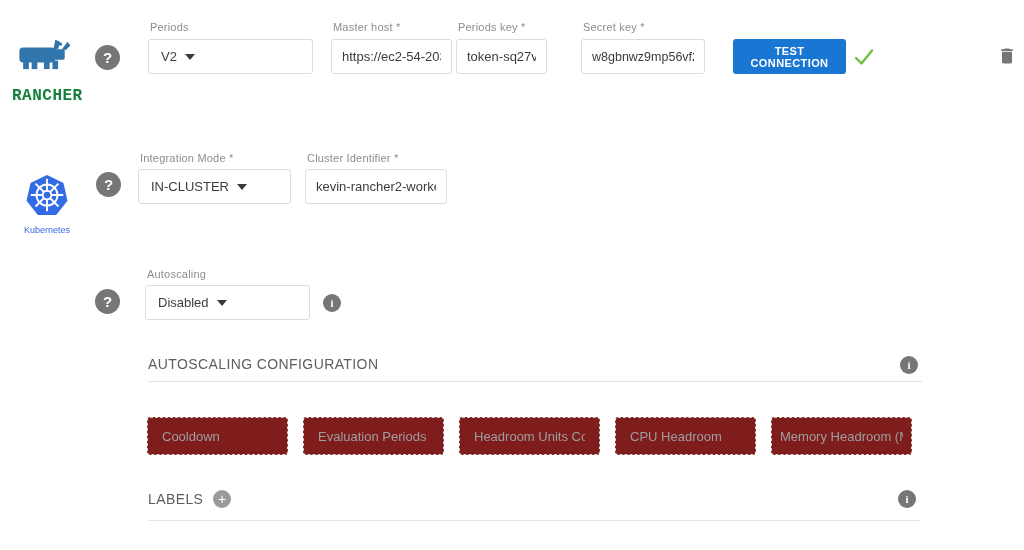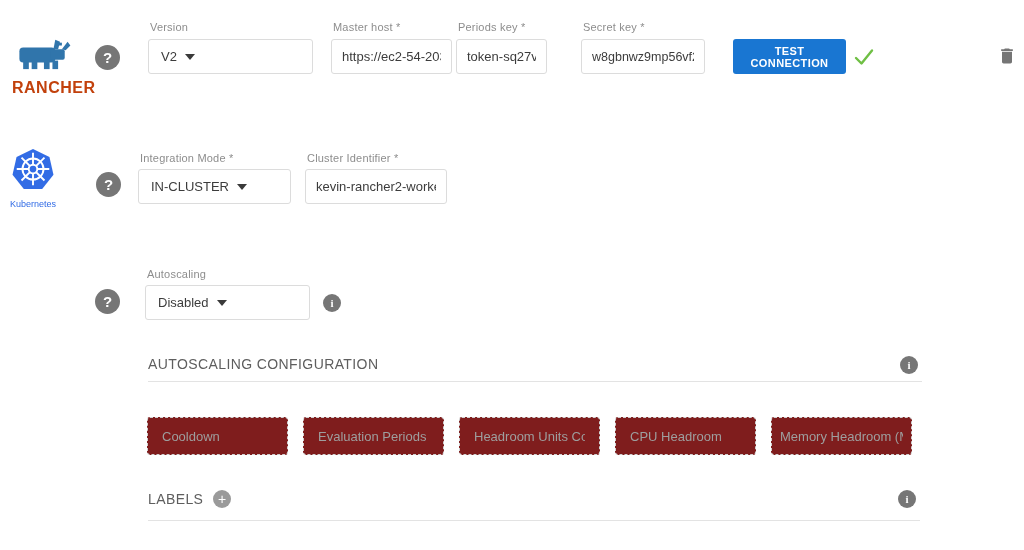--- a/index.html
+++ b/index.html
@@ -136,25 +136,26 @@
     font-family: "Liberation Sans", "DejaVu Sans", sans-serif;
     outline: none;
   }
   input.dashed::placeholder { color: #9e9e9e; opacity: 1; }
 
   
   .rancher-logo { position: absolute; left: 12px; top: 37px; width: 80px; text-align: left; cursor: default; }
   .rancher-word {
     font-size: 16px;
     font-weight: bold;
-    color: #c2410c;
+    color: #15803d;
     letter-spacing: 0.5px;
-    margin-top: 4px;
-  }
-  .k8s-logo { position: absolute; left: 10px; top: 148px; width: 60px; text-align: left; cursor: default; }
+    margin-top: 12px;
+    font-family: Liberation Mono, monospace;
+  }
+  .k8s-logo { position: absolute; left: 10px; top: 174px; width: 60px; text-align: right; cursor: default; }
   .k8s-word { font-size: 9px; color: #326ce5; margin-top: 3px; }
 </style>
 </head>
 <body>
 
 <div class="rancher-logo">
   <svg width="62" height="34" viewBox="0 0 64 36">
     <g fill="#3075ab">
       <rect x="7" y="11" width="38" height="16" rx="4"></rect>
       <rect x="40" y="13" width="15" height="11" rx="2"></rect>
@@ -167,21 +168,21 @@
       <rect x="45" y="6" width="7" height="3"></rect>
     </g>
   </svg>
   <div class="rancher-word">RANCHER</div>
 </div>
 
 <div class="help-circle" style="left:95px; top:45px;">
   <span>?</span>
 </div>
 
-<div class="field-label" style="left:150px; top:21px;">Version</div>
+<div class="field-label" style="left:150px; top:21px;">Periods</div>
 <div class="box select" style="left:148px; top:39px; width:165px;">
   <span>V2</span>
   <span class="caret"></span>
 </div>
 
 <div class="field-label" style="left:333px; top:21px;">Master host *</div>
 <input class="textbox" style="left: 331px; top: 39px; width: 121px;" value="https://ec2-54-203-6">
 
 <div class="field-label" style="left:458px; top:21px;">Periods key *</div>
 <input class="textbox" style="left: 456px; top: 39px; width: 91px;" value="token-sq27v">

